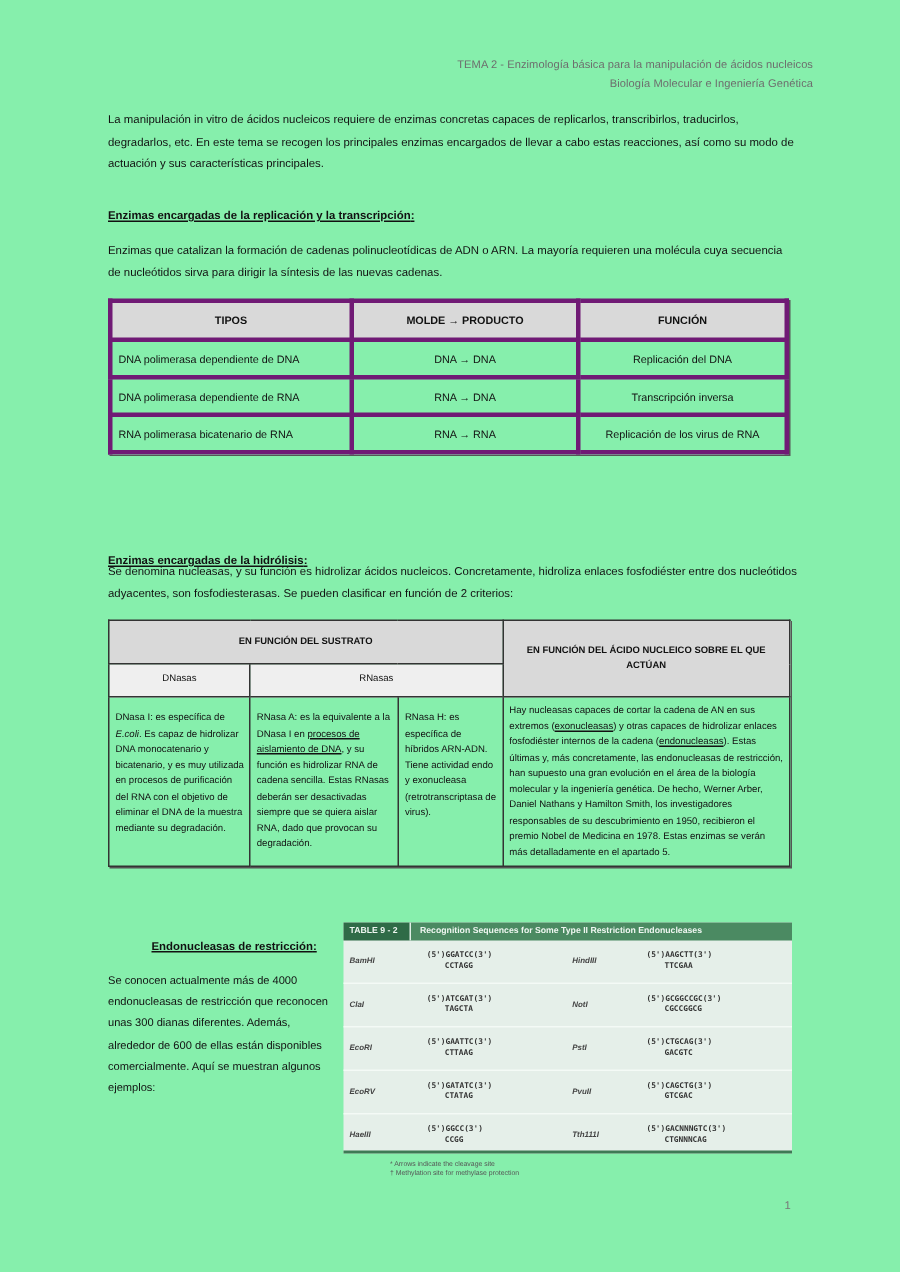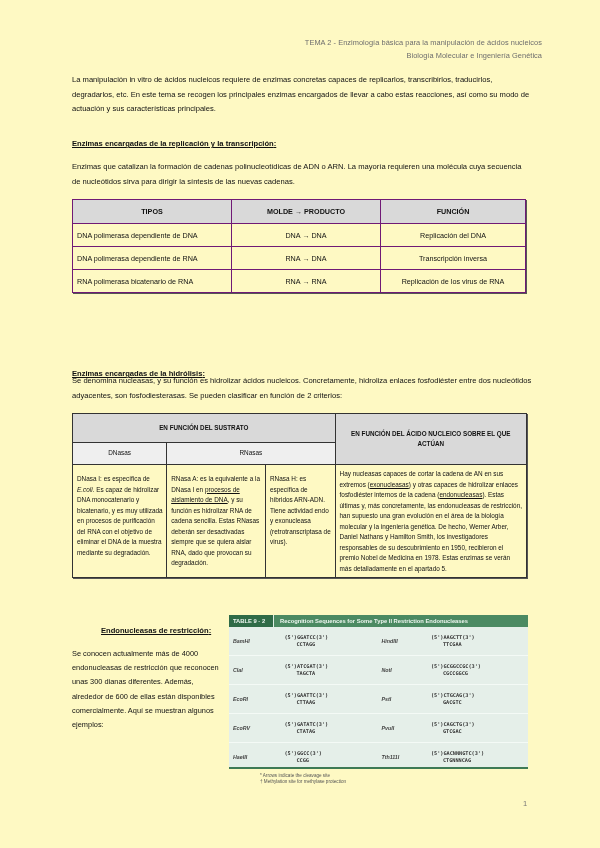--- a/index.html
+++ b/index.html
@@ -1,31 +1,31 @@
 <!DOCTYPE html>
 <html><head>
 <meta charset="utf-8">
 <style>
   html, body { margin: 0; padding: 0; background: #ffffff; }
   body { width: 600px; height: 848px; position: relative; overflow: hidden;
          font-family: "Liberation Sans", sans-serif; color: #111; }
-  .page { position: absolute; left: 0; top: 0; width: 600px; height: 848px; background: #fef9c3; }
+  .page { position: absolute; left: 0; top: 0; width: 600px; height: 848px; background: #86efac; }
 
   .hdr { position: absolute; right: 58px; top: 36px; text-align: right;
          font-size: 7.4px; color: #6d6d6d; line-height: 13px; letter-spacing: 0.05px; }
 
   .para { position: absolute; left: 72px; width: 460px; font-size: 7.6px; line-height: 14.5px; }
   .intro { top: 73px; }
   .heading { position: absolute; left: 72px; font-size: 7.6px; font-weight: bold; text-decoration: underline; }
   .heading .colon { text-decoration: none; }
 
   
   table.t1 { position: absolute; left: 72px; top: 199px; width: 454px; border-collapse: collapse;
              font-size: 7.2px; box-shadow: 1px 1px 0 #555; }
-  table.t1 th, table.t1 td { border: 1px solid #701a75; text-align: center; height: 22px; padding: 0 4px; }
+  table.t1 th, table.t1 td { border: 3px solid #701a75; text-align: center; height: 22px; padding: 0 4px; }
   table.t1 th { background: #d9d9d9; font-weight: bold; height: 23px; }
   table.t1 td.first { text-align: left; margin-left: 24px; }
   table.t1 td { font-weight: 500; }
 
   
   table.t2 { position: absolute; left: 72px; top: 413px; width: 455px; border-collapse: collapse;
              font-size: 6.4px; line-height: 10.5px; box-shadow: 1px 1px 0 #555; }
   table.t2 th, table.t2 td { border: 1px solid #333; vertical-align: top; }
   table.t2 th.grp { background: #d9d9d9; font-weight: bold; text-align: center; vertical-align: middle; height: 28px; font-size: 6.3px; padding: 0 8px; line-height: 10px; }
   table.t2 th.sub { background: #efefef; font-weight: normal; text-align: center; vertical-align: middle; height: 19px; }

